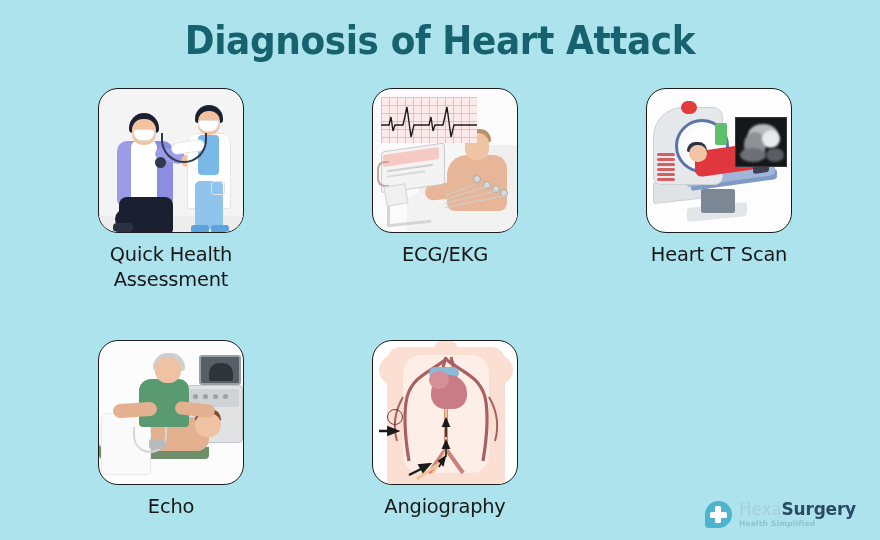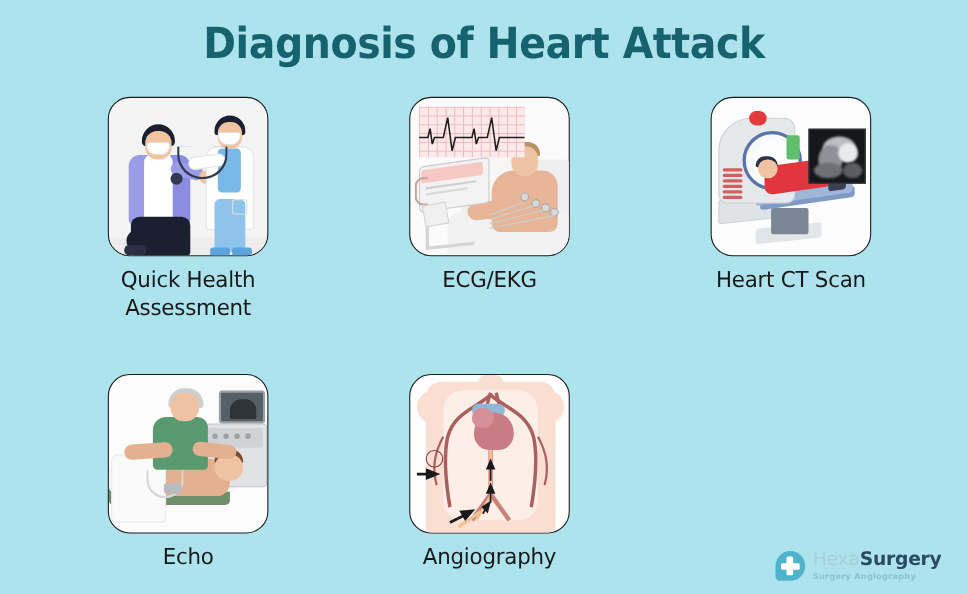--- a/index.html
+++ b/index.html
@@ -413,15 +413,15 @@
     </div>
     <div class="card-label">Angiography</div>
   </div>
 
 </div>
 
 <div class="logo">
   <div class="logo-mark"></div>
   <div class="logo-text">
     <div class="logo-name"><span class="hexa">Hexa</span><span class="health">Surgery</span></div>
-    <div class="logo-tag">Surgery Angiography</div>
+    <div class="logo-tag">Health Simplified</div>
   </div>
 </div>
 
 </body></html>

